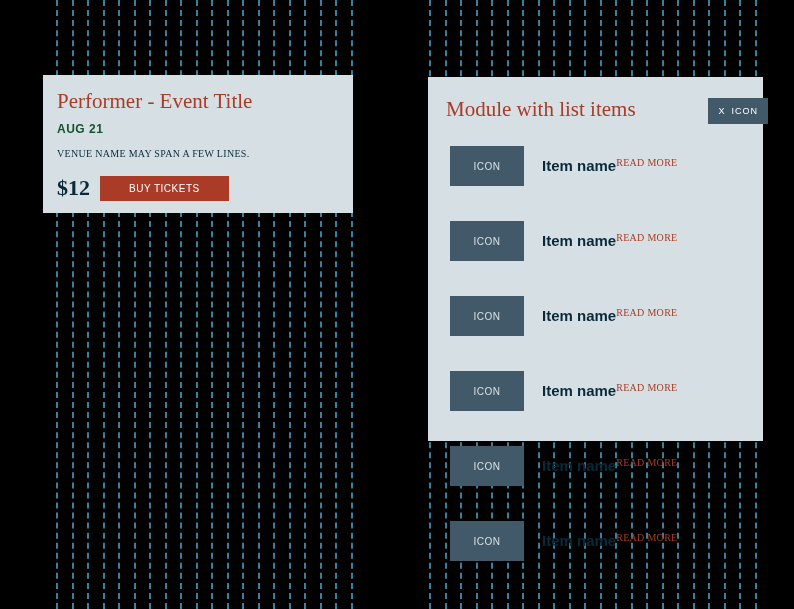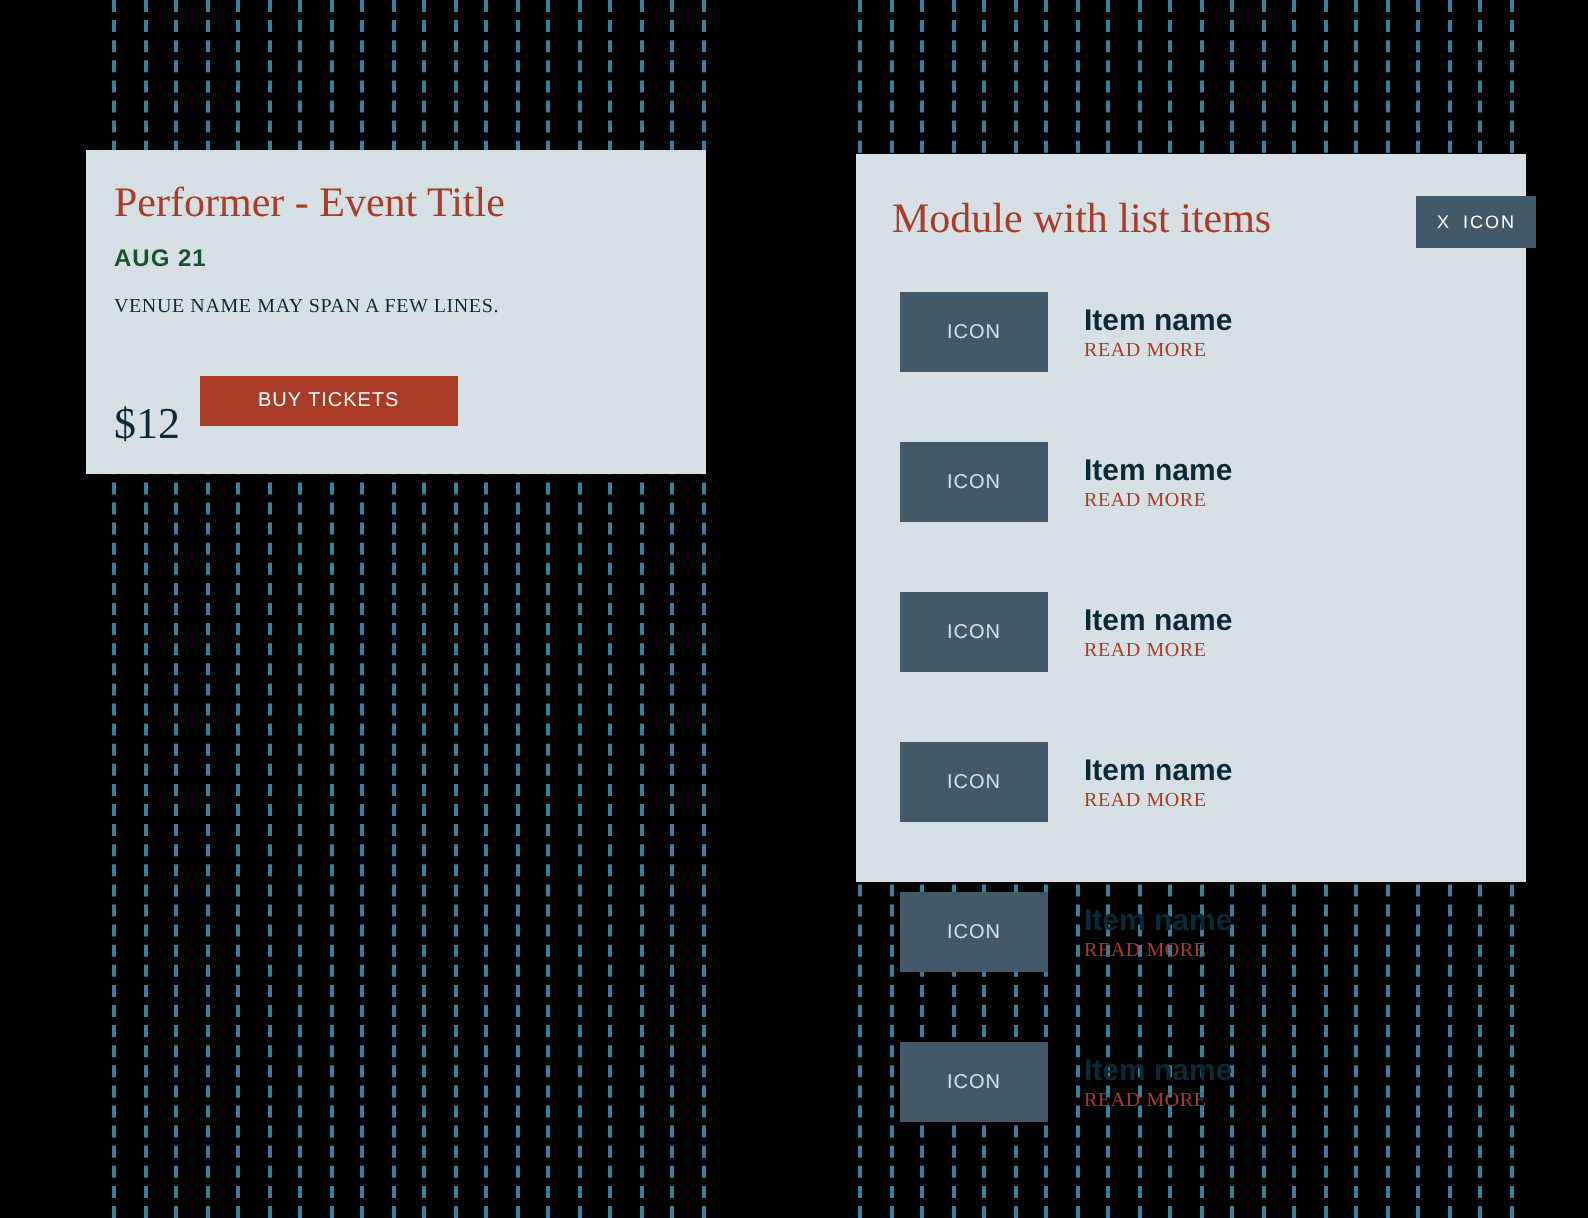--- a/index.html
+++ b/index.html
@@ -52,22 +52,21 @@
       margin-bottom: 16px;
     }
     .price-row {
       display: flex;
       align-items: center;
       gap: 10px;
     }
     .price {
       color: #0a2a3a;
       font-size: 22px;
-      font-weight: normal;
-      margin-top: 24px;
+      font-weight: bold;
     }
     .buy-button {
       background: #aa3b26;
       color: #fff;
       font-family: Arial, sans-serif;
       font-size: 10px;
       letter-spacing: 0.5px;
       border: none;
       padding: 7px 29px;
       cursor: pointer;
@@ -121,21 +120,21 @@
       height: 40px;
       background: #42596a;
       color: #d6e0e4;
       font-family: Arial, sans-serif;
       font-size: 10px;
       letter-spacing: 0.5px;
       display: flex;
       align-items: center;
       justify-content: center;
     }
-    .item-text { display: flex; flex-direction: column; }
+    .item-text { display: flex; }
     .item-name {
       color: #0a2a3a;
       font-family: Arial, sans-serif;
       font-weight: bold;
       font-size: 15px;
       margin-bottom: 1px;
     }
     .read-more {
       color: #aa3b26;
       font-family: Liberation Serif, serif;

